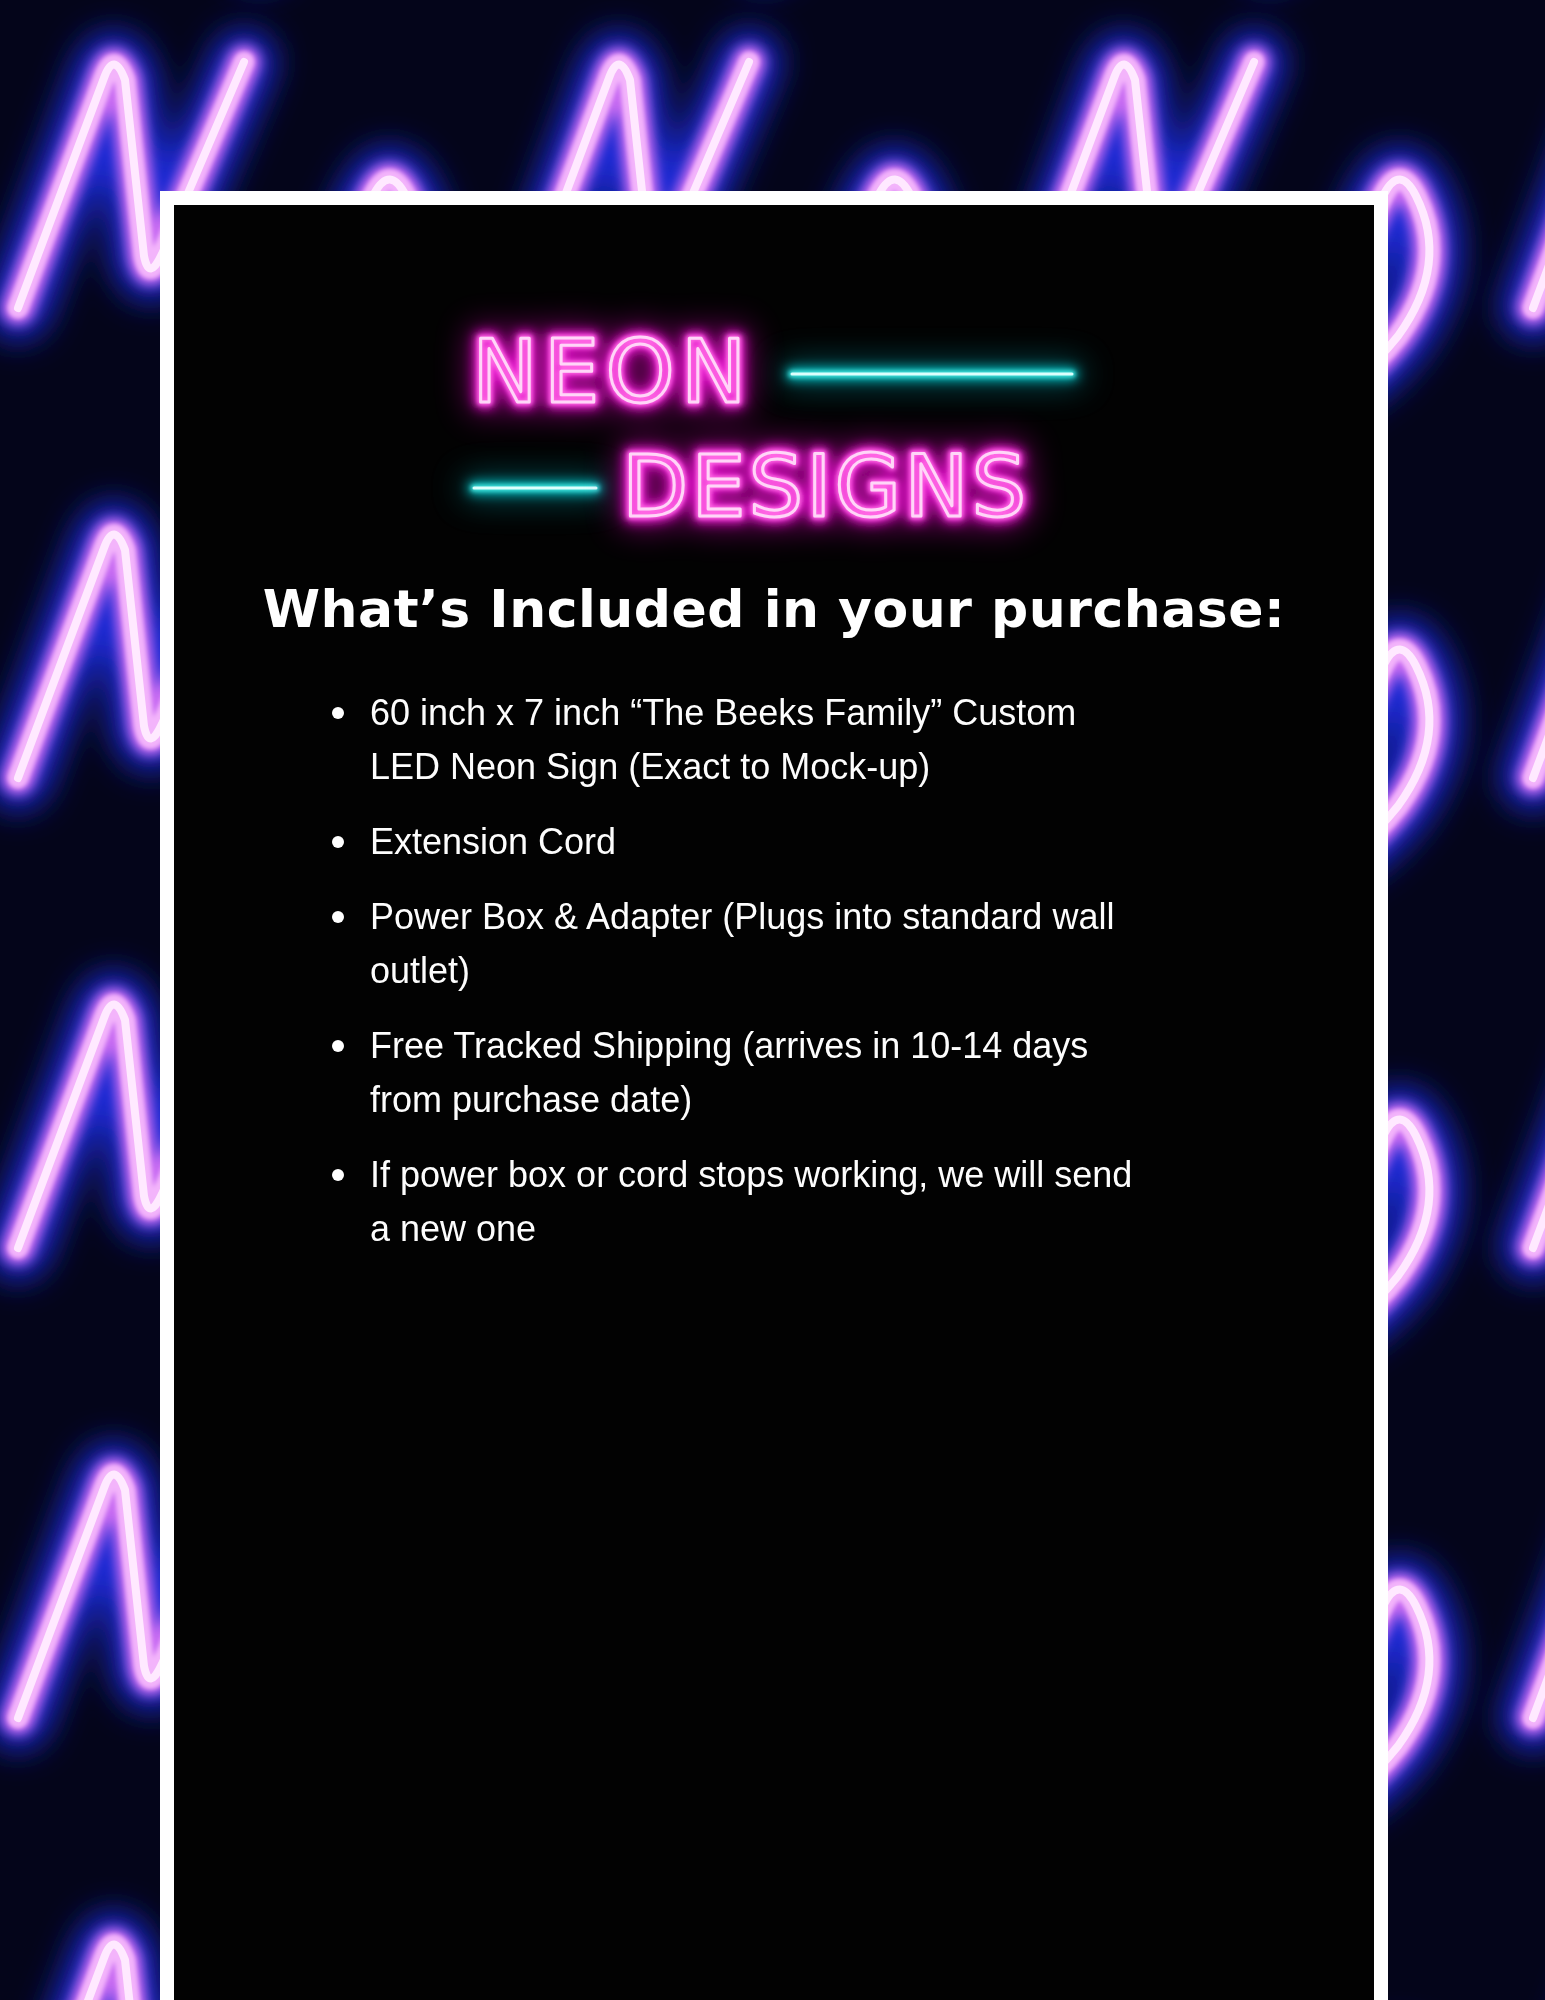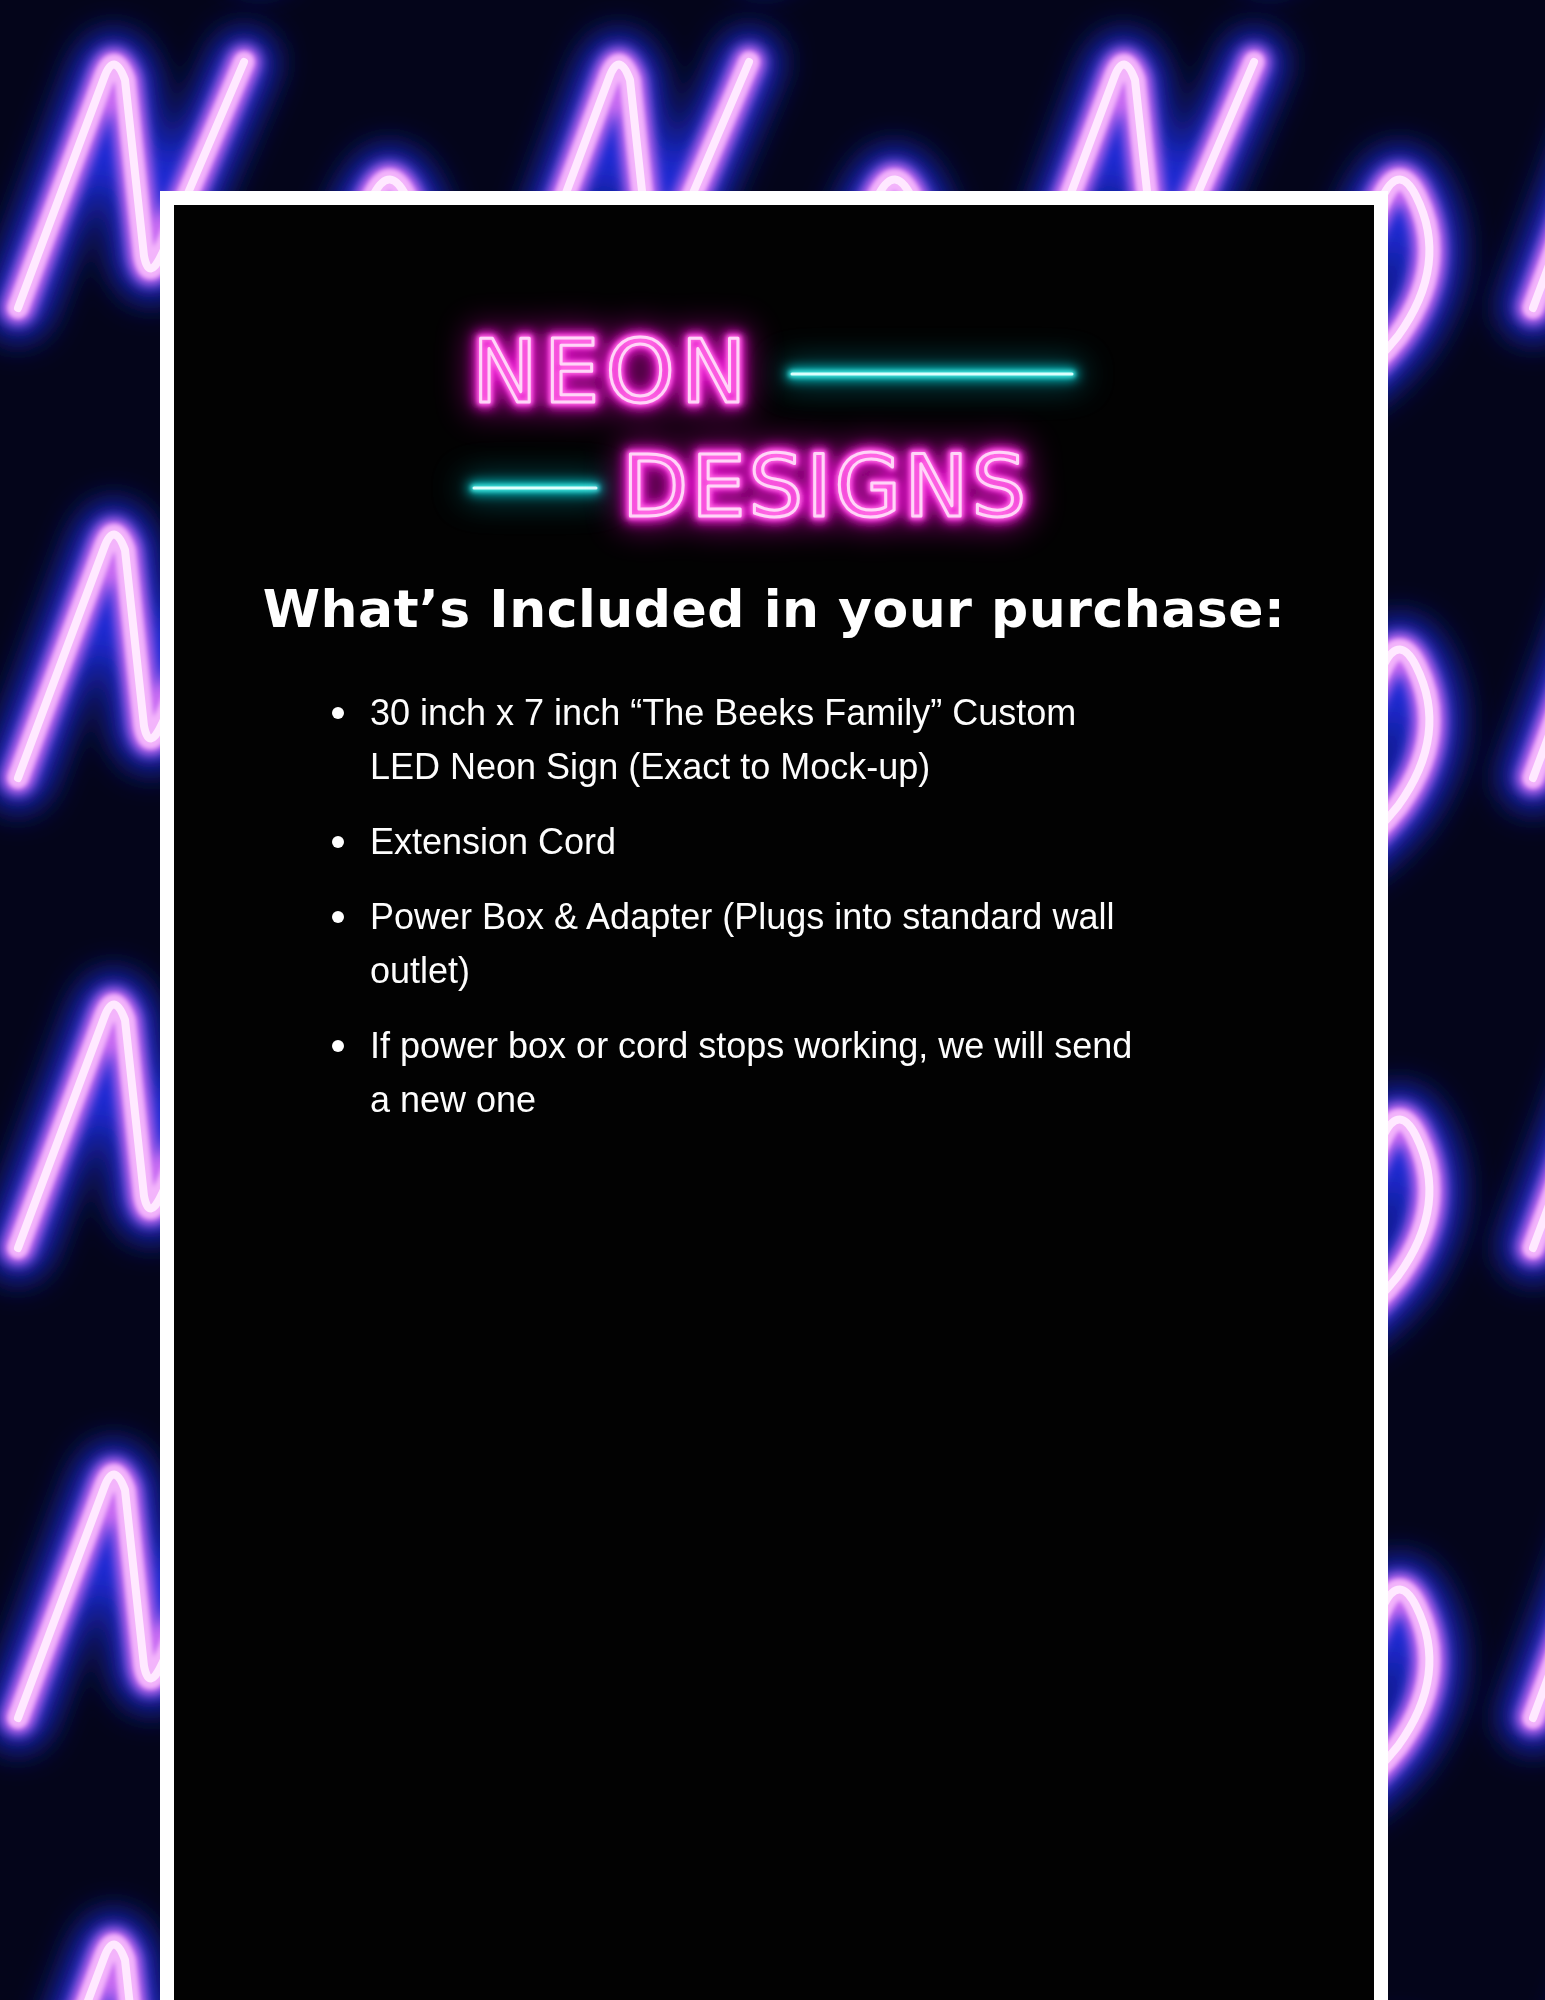--- a/index.html
+++ b/index.html
@@ -124,19 +124,20 @@
 
     <use href="#lgT" class="lgTxt tGlowWide" filter="url(#b16)"></use>
     <use href="#lgT" class="lgTxt tGlow" filter="url(#b6)"></use>
     <use href="#lgT" class="lgTxt tMid" filter="url(#b2)"></use>
     <use href="#lgT" class="lgTxt tCore"></use>
   </svg>
 
   <h1 class="heading">What’s Included in your purchase:</h1>
 
   <ul class="included">
-    <li>30 inch x 7 inch “The Beeks Family” Custom LED Neon Sign (Exact to Mock-up)</li>
+    <li>60 inch x 7 inch “The Beeks Family” Custom LED Neon Sign (Exact to Mock-up)</li>
     <li>Extension Cord</li>
     <li>Power Box &amp; Adapter (Plugs into standard wall outlet)</li>
+    <li>Free Tracked Shipping (arrives in 10-14 days from purchase date)</li>
     <li>If power box or cord stops working, we will send a new one</li>
   </ul>
 
 </div>
 
 </body></html>

